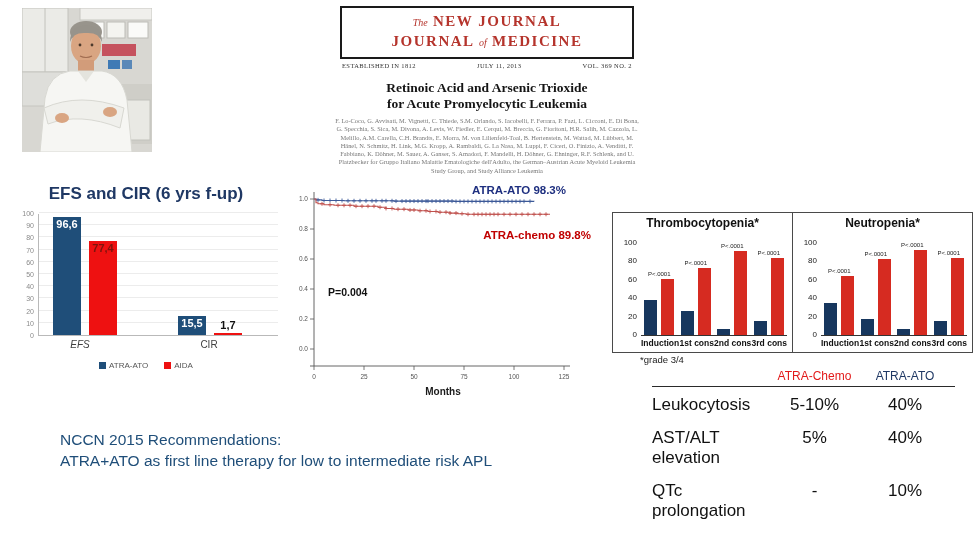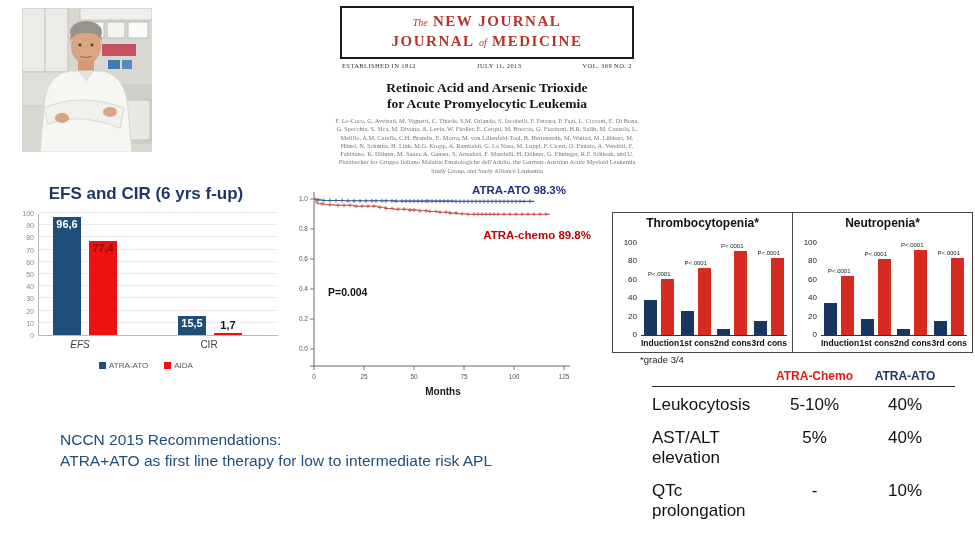--- a/index.html
+++ b/index.html
@@ -47,21 +47,21 @@
   .tox-ytick{position:absolute;left:-24px;width:20px;text-align:right;font-size:8px;color:#222}
   .tox-bar{position:absolute;bottom:0;width:13px}
   .tox-p{position:absolute;width:34px;font-size:6px;color:#222;text-align:center;white-space:nowrap}
   .tox-xlabels{display:flex;margin-left:28px;width:146px;margin-top:2px}
   .tox-xlab{width:36.5px;text-align:right;font-size:8.5px;font-weight:bold;color:#111;white-space:nowrap}
   .grade-note{left:640px;top:354px;font-size:9.5px;color:#222}
 
   
   .ttable{left:652px;top:369px;width:303px}
   .tt-head{display:grid;grid-template-columns:122px 81px 100px;align-items:end}
-  .tt-h{font-size:12px;font-weight:bold;text-align:center}
+  .tt-h{font-size:12px;font-weight:normal;text-align:center}
   .tt-h:first-child{text-align:left}
   .tt-rule{border-bottom:1.5px solid #2a2a2a;margin-top:3px}
   .tt-row{display:grid;grid-template-columns:122px 81px 100px;padding:8px 0 5px;font-size:17px;color:#111}
   .tt-cell{text-align:center}
   .tt-cell:first-child{text-align:left}
 
   
   .nccn{left:60px;top:429px;width:575px;font-size:15.5px;color:#1F4E79;line-height:21px}
 </style>
 </head>

